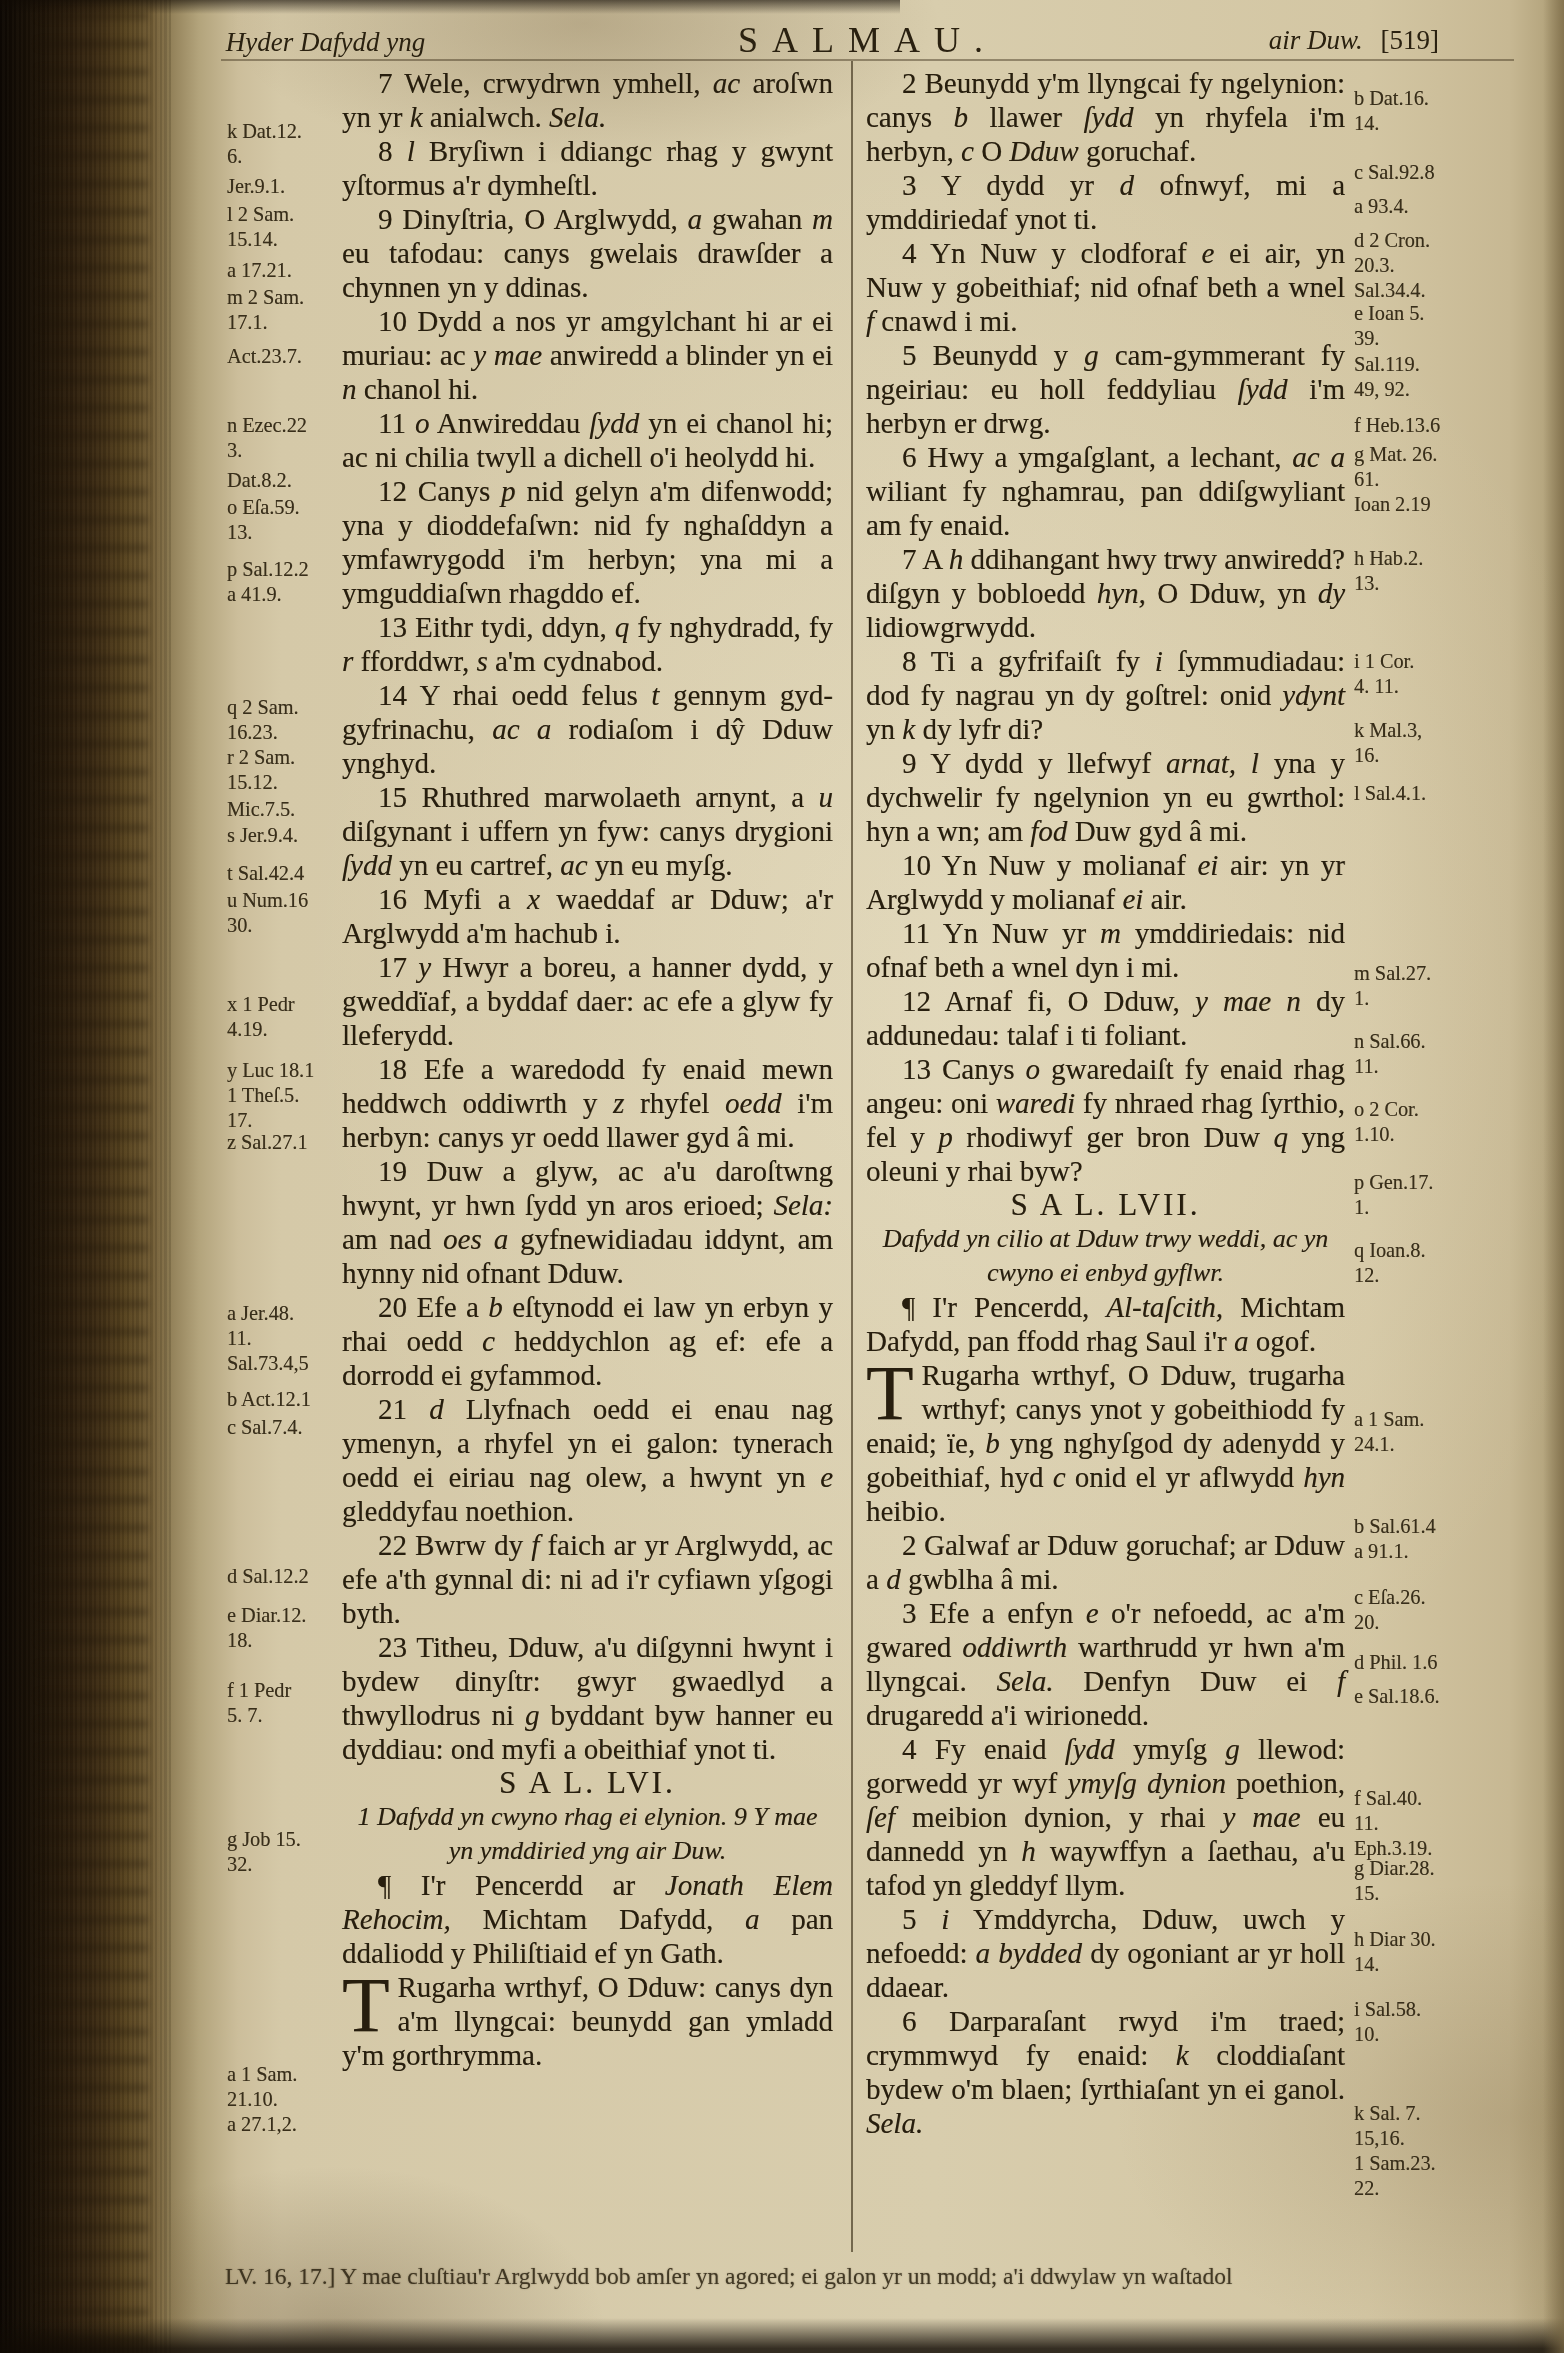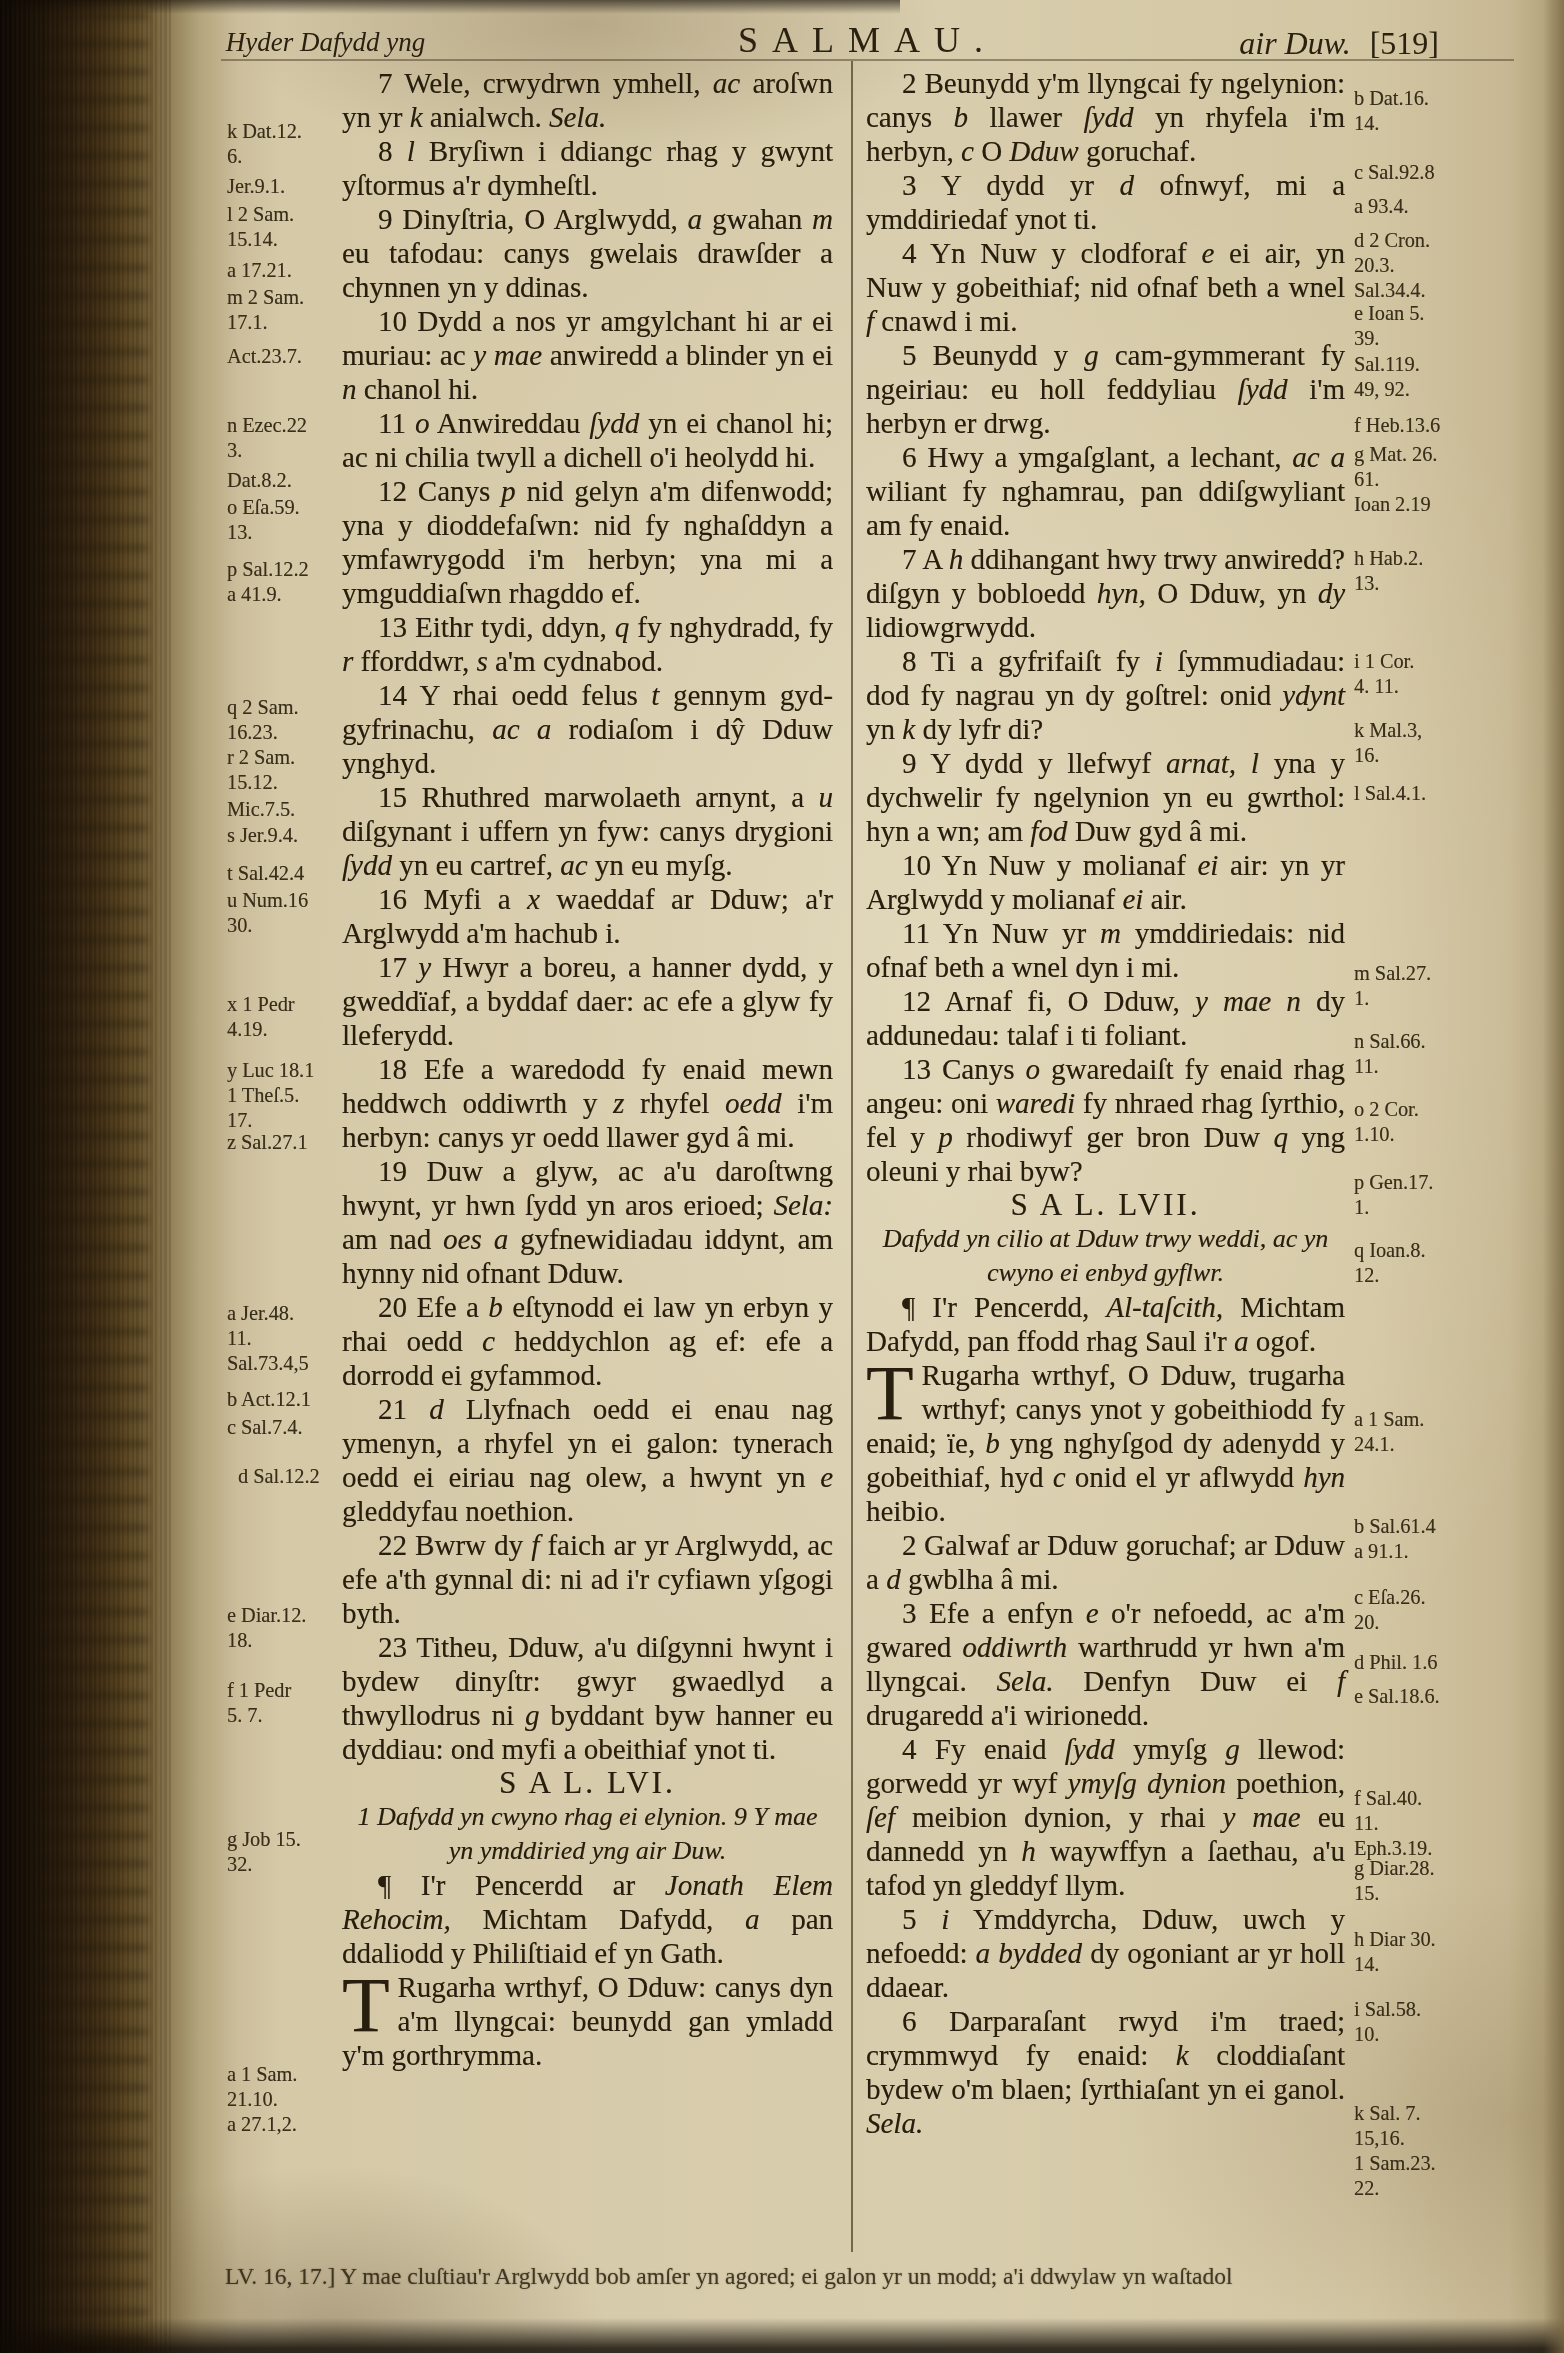--- a/index.html
+++ b/index.html
@@ -54,21 +54,21 @@
   }
   .col-divider {
     position:absolute; left:851px; top:61px; width:1.6px; height:2191px;
     background:rgba(62,49,26,.65);
   }
 
   
   .header { position:absolute; left:221px; top:19px; width:1293px; height:41px; color:#2a2110; }
   .hdr-left  { position:absolute; left:4.7px;  top:7.8px; font-style:italic; font-size:27px; }
   .hdr-center{ position:absolute; left:0; right:0; top:0; text-align:center; font-size:36px; letter-spacing:14px; }
-  .hdr-right { position:absolute; right:75px; top:6.3px; font-size:32px; }
+  .hdr-right { position:absolute; right:75px; top:6.3px; font-size:27px; }
   .hdr-right .rh-text { font-style:italic; }
   .hdr-right .rh-page { font-style:normal; margin-left:11px; }
 
   
   .text-col {
     position:absolute; top:66px; font-size:29px; line-height:34px;
     text-align:justify; color:#271e0e;
     text-shadow:0.3px 0.4px 0.6px rgba(44,33,14,.45);
   }
   .col-left  { left:342px;  width:491px; }
@@ -132,21 +132,21 @@
     <div class="mnote" style="top: 797px;">Mic.7.5.</div>
     <div class="mnote" style="top: 823px;">s Jer.9.4.</div>
     <div class="mnote" style="top: 861px;">t Sal.42.4</div>
     <div class="mnote" style="top: 888px;">u Num.16<br>30.</div>
     <div class="mnote" style="top: 992px;">x 1 Pedr<br>4.19.</div>
     <div class="mnote" style="top: 1058px;">y Luc 18.1<br>1 Theſ.5.<br>17.</div>
     <div class="mnote" style="top: 1130px;">z Sal.27.1</div>
     <div class="mnote" style="top: 1301px;">a Jer.48.<br>11.<br>Sal.73.4,5</div>
     <div class="mnote" style="top: 1387px;">b Act.12.1</div>
     <div class="mnote" style="top: 1415px;">c Sal.7.4.</div>
-    <div class="mnote" style="top: 1464px; margin-left: 11px;">d Sal.12.2</div>
+    <div class="mnote" style="top: 1564px;">d Sal.12.2</div>
     <div class="mnote" style="top: 1603px;">e Diar.12.<br>18.</div>
     <div class="mnote" style="top: 1678px;">f 1 Pedr<br>5. 7.</div>
     <div class="mnote" style="top: 1827px;">g Job 15.<br>32.</div>
     <div class="mnote" style="top: 2062px;">a 1 Sam.<br>21.10.<br>a 27.1,2.</div>
   </div>
 
 <div class="text-col col-left">
 
 <p class="vs verse">7 Wele, crwydrwn ymhell, <i>ac</i> aroſwn yn yr <i>k</i> anialwch. <i>Sela.</i></p>
     <p class="vs verse">8 <i>l</i> Bryſiwn i ddiangc rhag y gwynt yſtormus a'r dymheſtl.</p>

